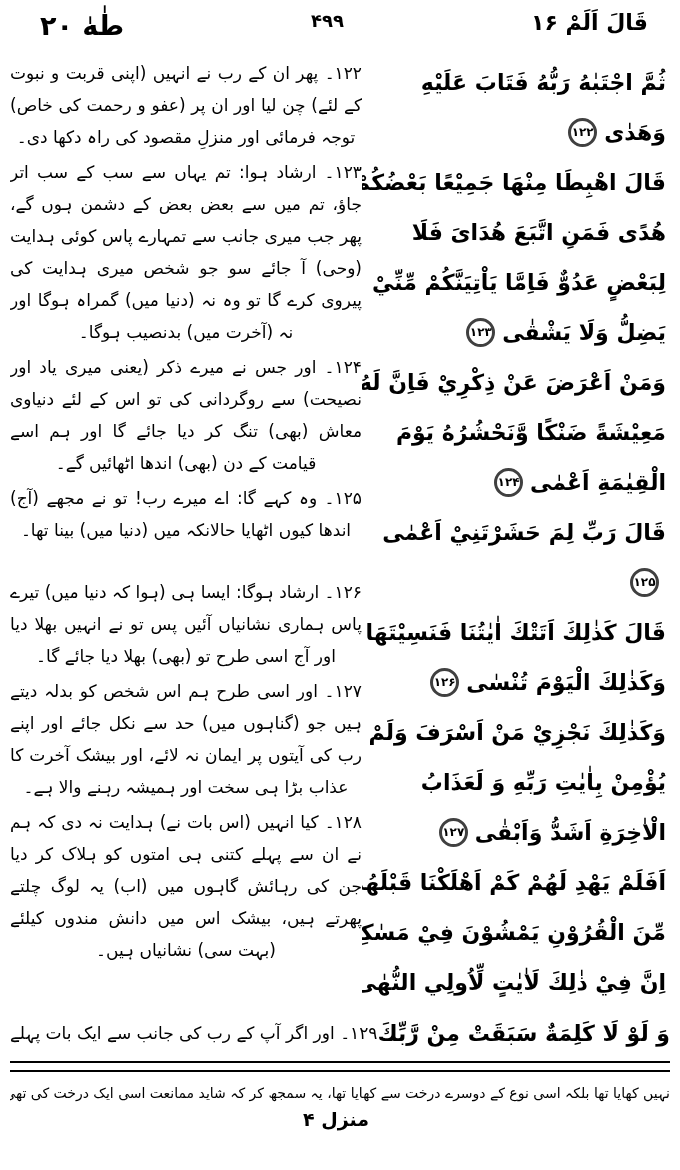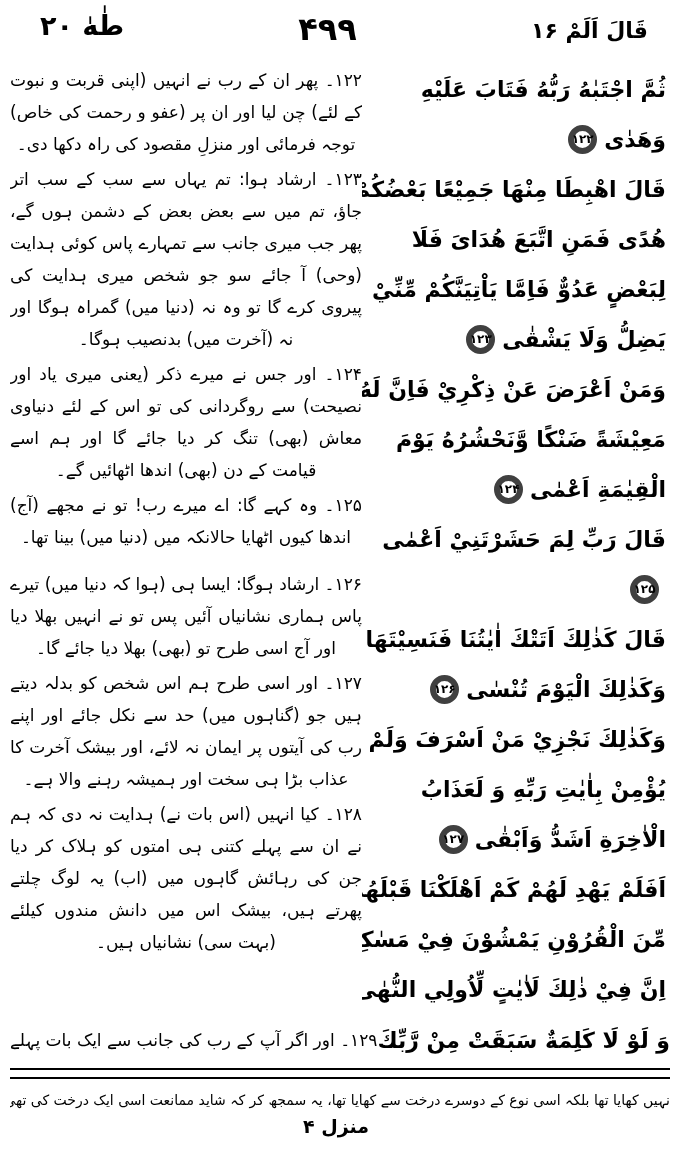--- a/index.html
+++ b/index.html
@@ -8,45 +8,45 @@
     background:#ffffff; color:#000;
     font-family:"DejaVu Sans", sans-serif;
     overflow:hidden;
   }
   .page { box-sizing:border-box; width:680px; height:1170px; padding:8px 10px 0; }
 
   
   .header { display:flex; justify-content:space-between; align-items:flex-start; padding:2px 22px 0 30px; }
   .h-item { direction:rtl; white-space:nowrap; font-weight:bold; }
   .h-surah { font-size:27px; }
-  .h-page  { font-size:32px; }
-  .h-juz   { font-size:22px;margin-top:8px; }
+  .h-page  { font-size:18px; }
+  .h-juz   { font-size:22px; }
 
   
   .columns { display:flex; margin-top:16px; height:952px; overflow:hidden; }
   .urdu-col { width:352px; overflow:hidden; }
   .quran-col { flex:1; padding-right:4px; overflow:hidden; }
 
   .quran-line {
     direction:rtl; display:flex; align-items:center; justify-content:flex-start;
     height:50px; font-weight:bold; font-size:22px; white-space:nowrap;
   }
   .quran-line .txt { display:inline-block; }
   .medallion {
     display:inline-flex; align-items:center; justify-content:center;
     box-sizing:border-box; width:29px; height:29px; margin:16px 7px;
-    border:6px solid #404040; border-radius:50%;
+    border:3px solid #404040; border-radius:50%;
     font-size:12px; font-weight:bold; line-height:1;
   }
 
   .urdu-para {
     direction:rtl; font-size:17px; line-height:32px;
     text-align:justify; text-align-last:center; margin:0 0 3px;
   }
-  .gap-after { margin-bottom:15px; }
+  .gap-after { margin-bottom:30px; }
 
   
   .bottom-row { display:flex; direction:rtl; justify-content:space-between; align-items:center; margin-top:1px; height:46px; overflow:hidden; }
   .bottom-arabic { font-weight:bold; font-size:22px; white-space:nowrap; direction:rtl; }
   .bottom-urdu { font-size:17px; white-space:nowrap; direction:rtl; }
 
   .rule-double { height:7px; border-top:2px solid #000; border-bottom:2px solid #000; margin-top:5px; }
 
   .footnote {
     direction:rtl; text-align:center; white-space:nowrap; overflow:hidden;

